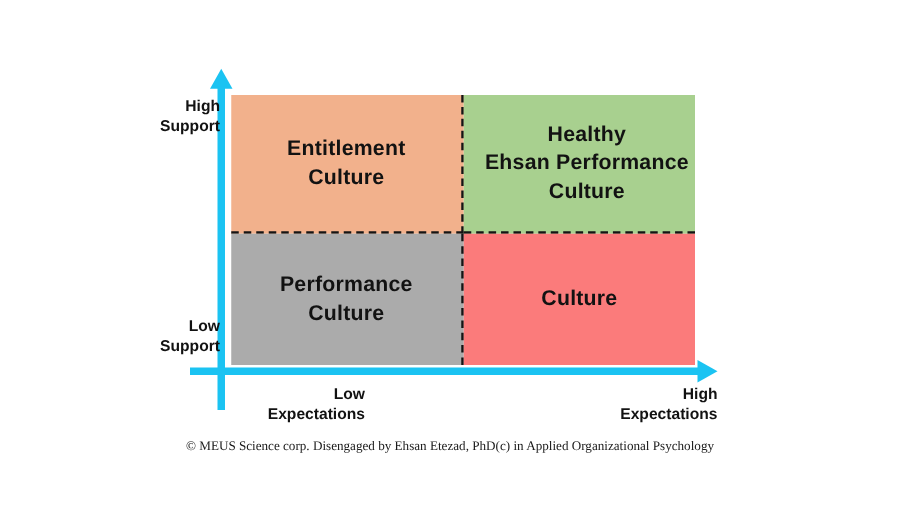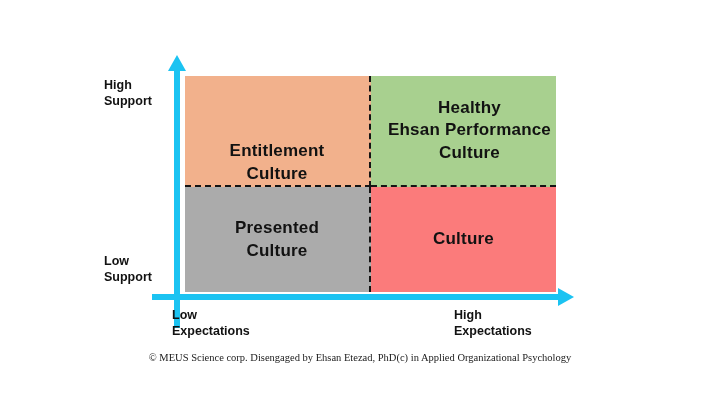--- a/index.html
+++ b/index.html
@@ -52,21 +52,21 @@
     position:absolute; left:558px; top:288px;
     width:0; height:0;
     border-top:9px solid transparent;
     border-bottom:9px solid transparent;
     border-left:16px solid #1BC3F2;
   }
 
   
   .axis-label {
     position:absolute;
-    text-align:left;
+    text-align:right;
     font-weight:bold; font-size:12.5px; line-height:1.3;
     color:#121212;
   }
   .lbl-high-support { left:104px; top:77px;  width:72px; }
   .lbl-low-support  { left:104px; top:253px; width:72px; }
   .lbl-low-expect   { left:172px; top:307px; width:120px; }
   .lbl-high-expect  { left:454px; top:307px; width:120px; }
 
   
   .footer-credit {
@@ -82,31 +82,31 @@
 
 <div class="canvas">
 
   <div class="y-axis-arrow" style="border-bottom-color: rgb(27, 195, 242);"></div>
   <div class="y-axis-shaft" style="background-color: rgb(27, 195, 242);"></div>
 
   <div class="x-axis-shaft" style="background-color: rgb(27, 195, 242);"></div>
   <div class="x-axis-arrow" style="border-left-color: rgb(27, 195, 242);"></div>
 
   <div class="quad-grid">
-    <div class="quad q-tl" style="background-color: rgb(242, 177, 140); justify-content: flex-end;">
+    <div class="quad q-tl" style="background-color: rgb(242, 177, 140);">
       <div>Entitlement</div>
       <div>Culture</div>
     </div>
     <div class="quad q-tr" style="background-color: rgb(168, 208, 143);">
       <div>Healthy</div>
       <div>Ehsan Performance</div>
       <div>Culture</div>
     </div>
     <div class="quad q-bl" style="background-color: rgb(171, 171, 171);">
-      <div>Presented</div>
+      <div>Performance</div>
       <div>Culture</div>
     </div>
     <div class="quad q-br" style="background-color: rgb(251, 123, 123);">
       <div>Culture</div>
     </div>
   </div>
 
   <div class="axis-label lbl-high-support">
     <div>High</div>
     <div>Support</div>

